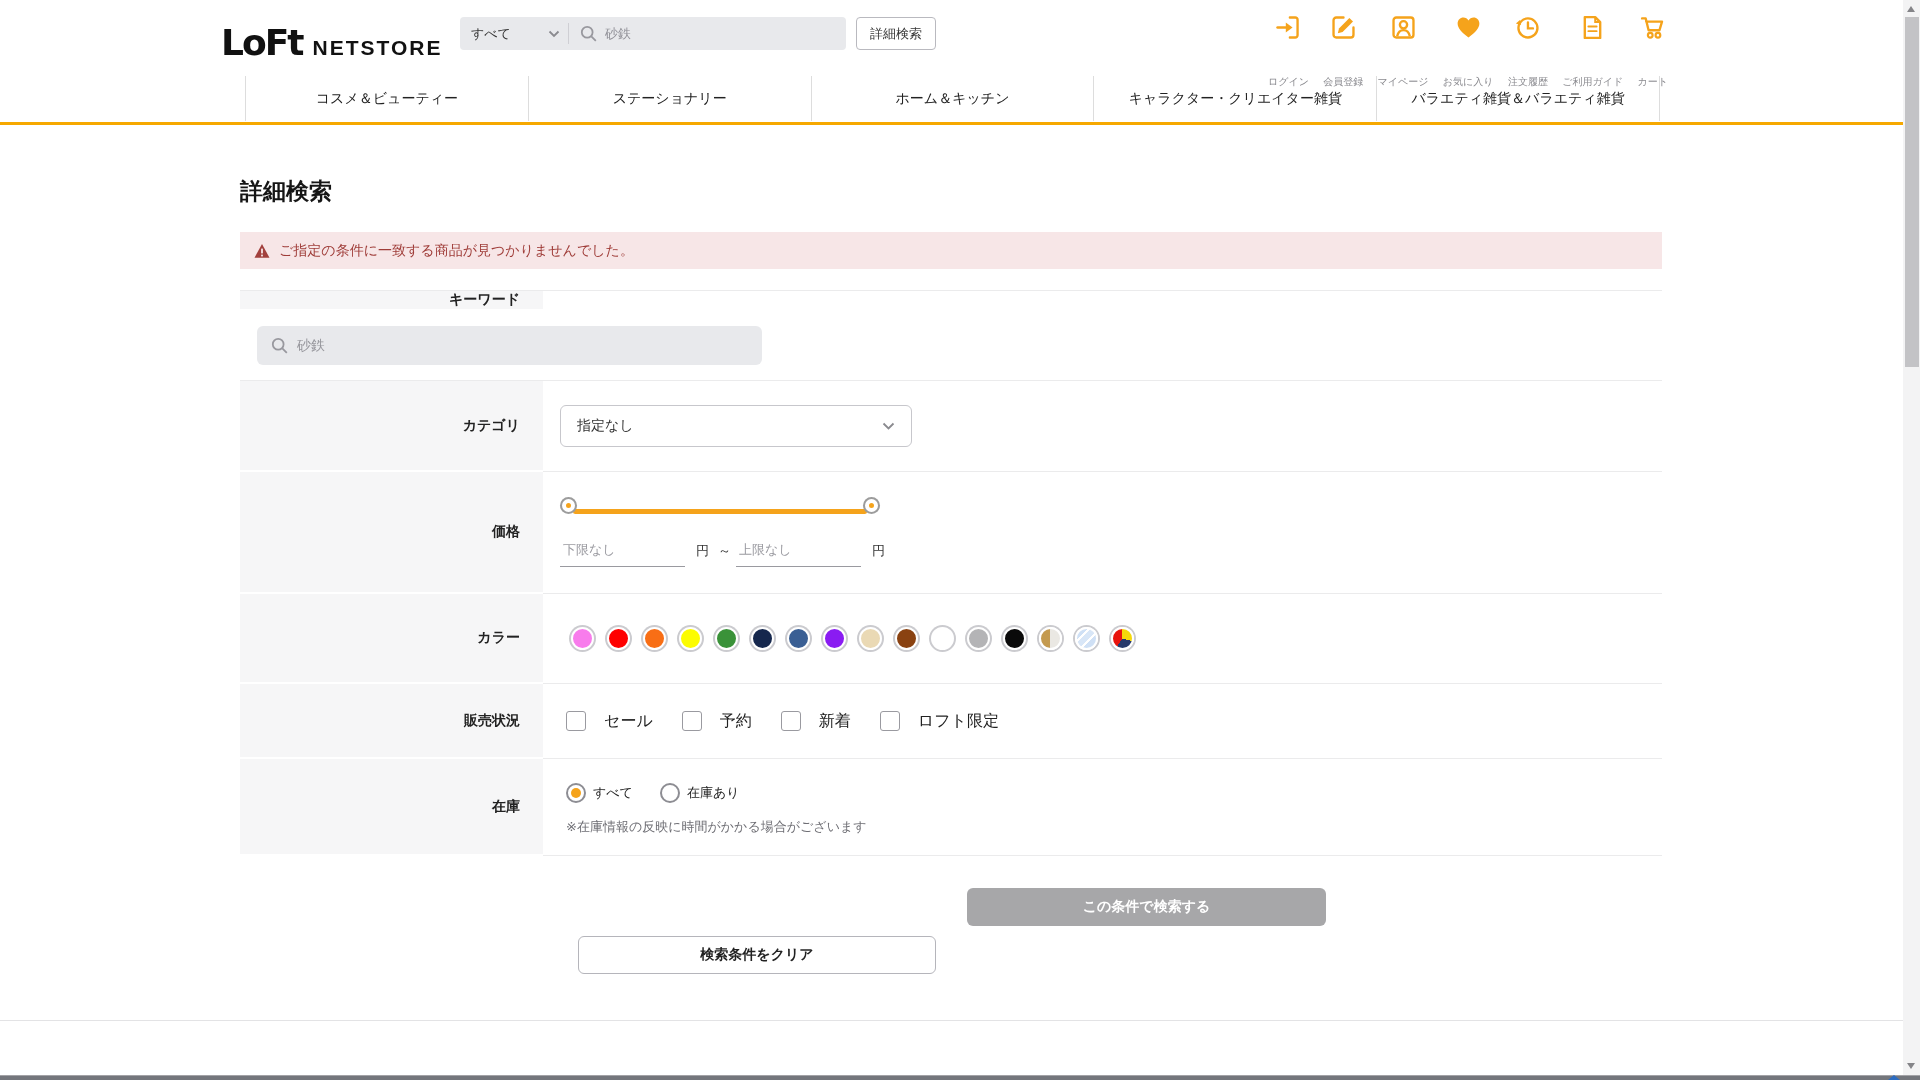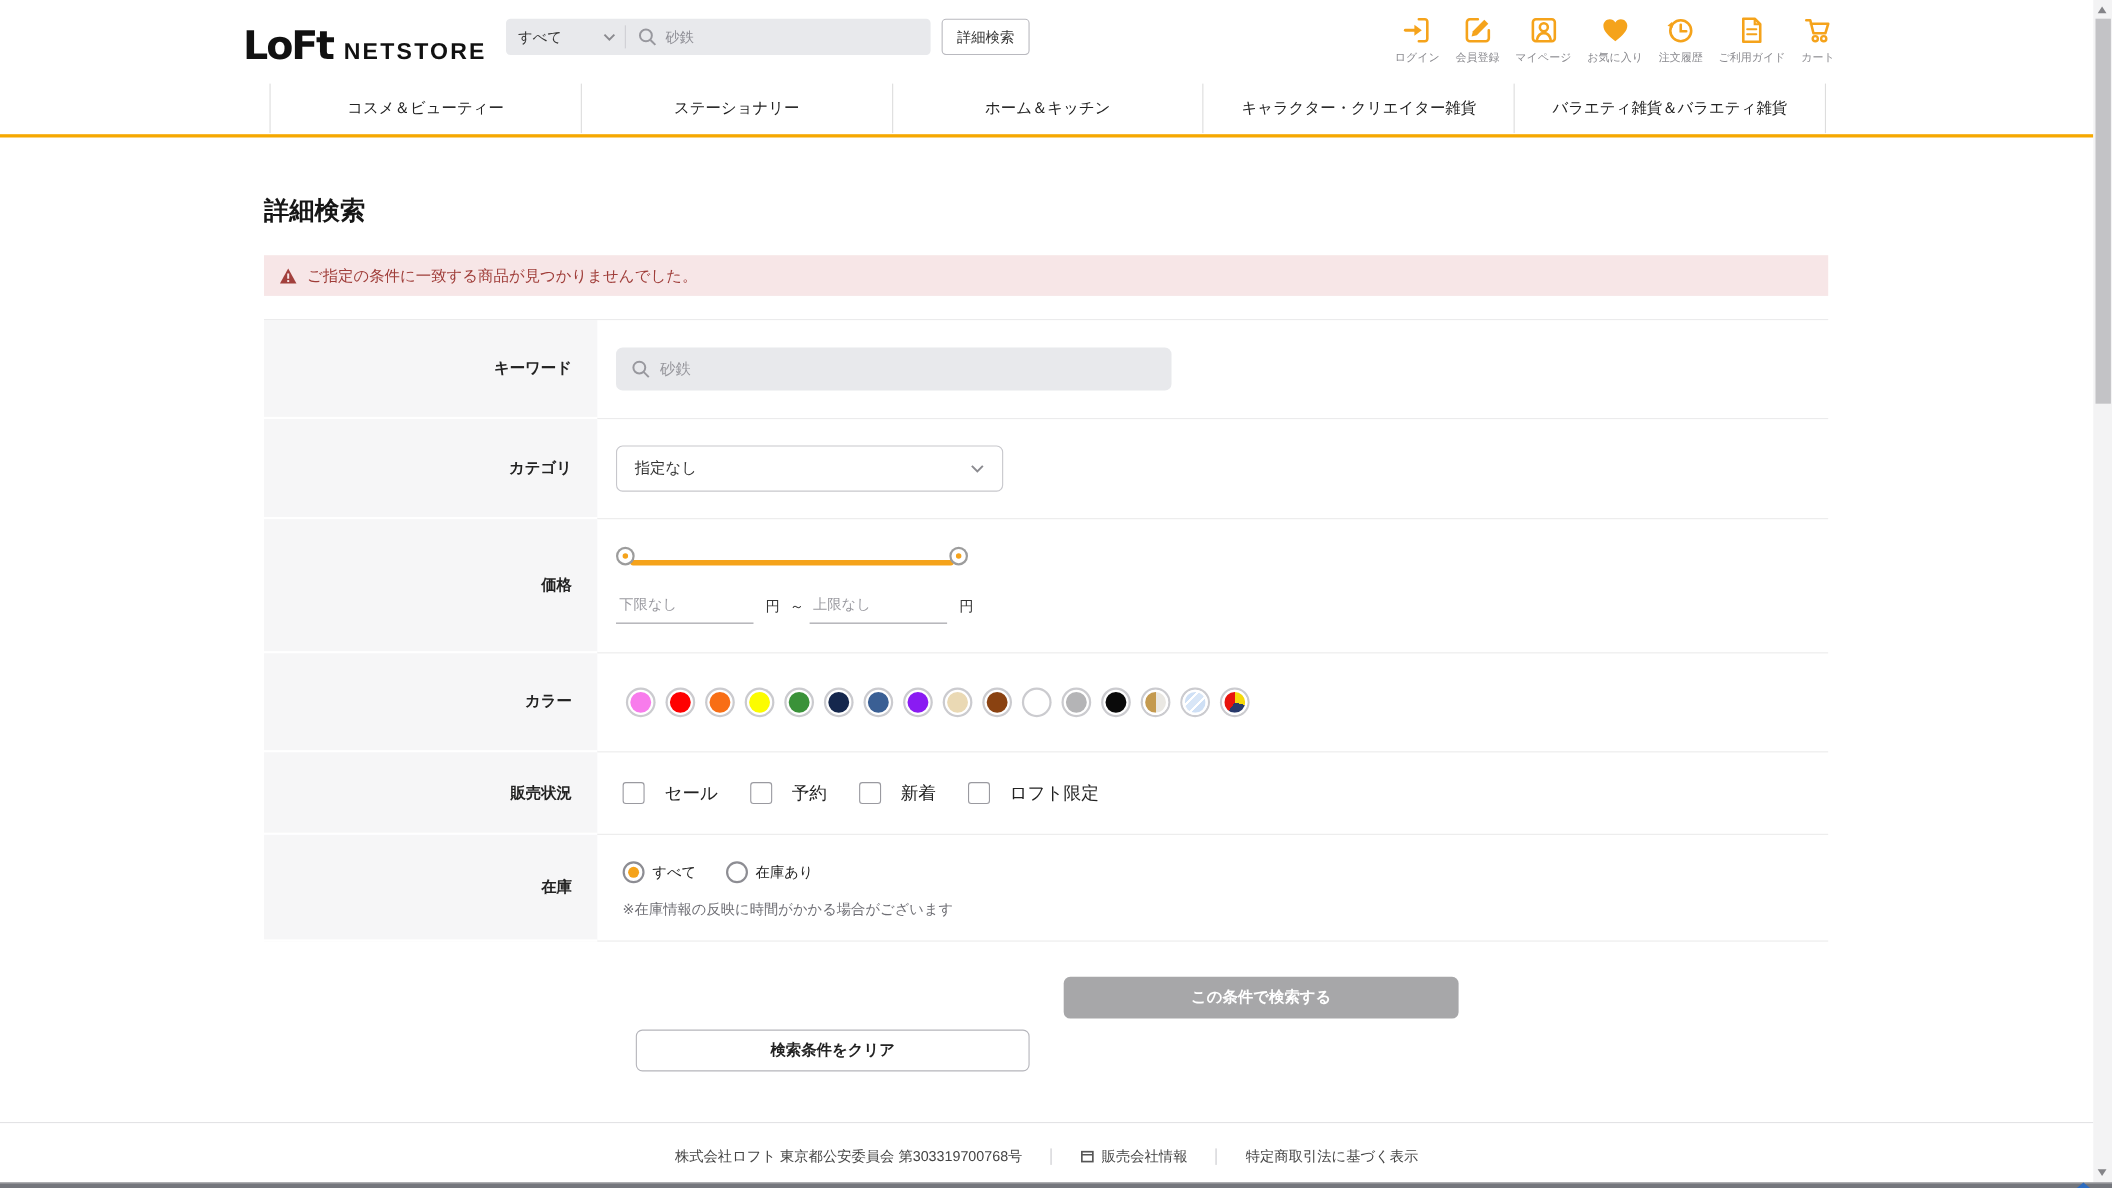--- a/index.html
+++ b/index.html
@@ -20,21 +20,21 @@
   .search-sep { width:1px; height:21px; background:#cfcfd4; }
   .search-q { display:flex; align-items:center; gap:8px; padding-left:11px; flex:1; color:#8f8f96; font-size:13px; }
 
   .detail-btn { position:absolute; left:856px; top:17px; width:80px; height:33px; background:#fff;
     border:1px solid #b9b9bf; border-radius:4px; font-size:13px; color:#333;
     display:flex; align-items:center; justify-content:center; cursor:pointer; }
 
   .utils { position:absolute; left:1268px; top:13px; width:400px; display:flex; justify-content:space-between; }
   .util { display:flex; flex-direction:column; align-items:center; gap:3px; cursor:pointer; }
   .util svg { width:29px; height:29px; }
-  .util-label { font-size:10px; color:#8a8a8f; white-space:nowrap; }
+  .util-label { font-size:10px; color:#8a8a8f; white-space:nowrap;margin-top:30px; }
 
   .nav { position:absolute; left:245px; top:76px; width:1415px; height:45px; display:flex; border-right:1px solid #ddd; }
   .nav-item { flex:1; border-left:1px solid #ddd; display:flex; align-items:center; justify-content:center;
     font-size:14px; color:#222; cursor:pointer; white-space:nowrap; }
   .accent-line { position:absolute; left:0; top:122px; width:1903px; height:3px; }
 
   
   .page-title { position:absolute; left:240px; top:176px; font-size:23px; font-weight:bold; color:#161616; }
 
   .error-banner { position:absolute; left:240px; top:232px; width:1422px; height:37px; background:#F7E6E7;
@@ -211,21 +211,21 @@
     <svg width="16" height="16" viewBox="0 0 16 16">
       <path d="M8 1 L15.5 14.7 H0.5 z" fill="#A2403D"></path>
       <rect x="7.1" y="5.6" width="1.8" height="4.8" fill="#F7E6E7"></rect>
       <rect x="7.1" y="11.6" width="1.8" height="1.8" fill="#F7E6E7"></rect>
     </svg>
     <span>ご指定の条件に一致する商品が見つかりませんでした。</span>
   </div>
 
   <div class="form-table">
 
-    <div class="form-row" style="height:90px;">
+    <div class="form-row" style="height:90px;flex-direction:column;">
       <div class="row-label">キーワード</div>
       <div class="row-content">
         <div class="keyword-input">
           <svg width="17" height="17" viewBox="0 0 17 17">
             <circle cx="7.2" cy="7.2" r="5.4" fill="none" stroke="#98989E" stroke-width="1.8"></circle>
             <line x1="11.3" y1="11.3" x2="15.8" y2="15.8" stroke="#98989E" stroke-width="1.8"></line>
           </svg>
           <span>砂鉄</span>
         </div>
       </div>
@@ -333,35 +333,20 @@
   </div>
 
   <button class="clear-btn">
     <span>検索条件をクリア</span>
   </button>
   <button class="search-btn">
     <span>この条件で検索する</span>
   </button>
 
   <div class="footer-line"></div>
-  <div class="footer">
-    <span>株式会社ロフト 東京都公安委員会 第303319700768号</span>
-    <span class="f-sep"></span>
-    <span class="f-link">
-      <svg width="13" height="13" viewBox="0 0 13 13">
-        <rect x="1.5" y="2" width="10" height="9" fill="none" stroke="#555" stroke-width="1.5"></rect>
-        <line x1="1.5" y1="4.8" x2="11.5" y2="4.8" stroke="#555" stroke-width="1.2"></line>
-      </svg>
-      <span>販売会社情報</span>
-    </span>
-    <span class="f-sep"></span>
-    <span class="f-link">
-      <span>特定商取引法に基づく表示</span>
-    </span>
-  </div>
 
   <div class="scrollbar">
     <div class="sb-arrow-up"></div>
     <div class="sb-thumb"></div>
     <div class="sb-arrow-down"></div>
   </div>
   <div class="bottom-strip"></div>
   <div class="strip-tri"></div>
 
 </div>

